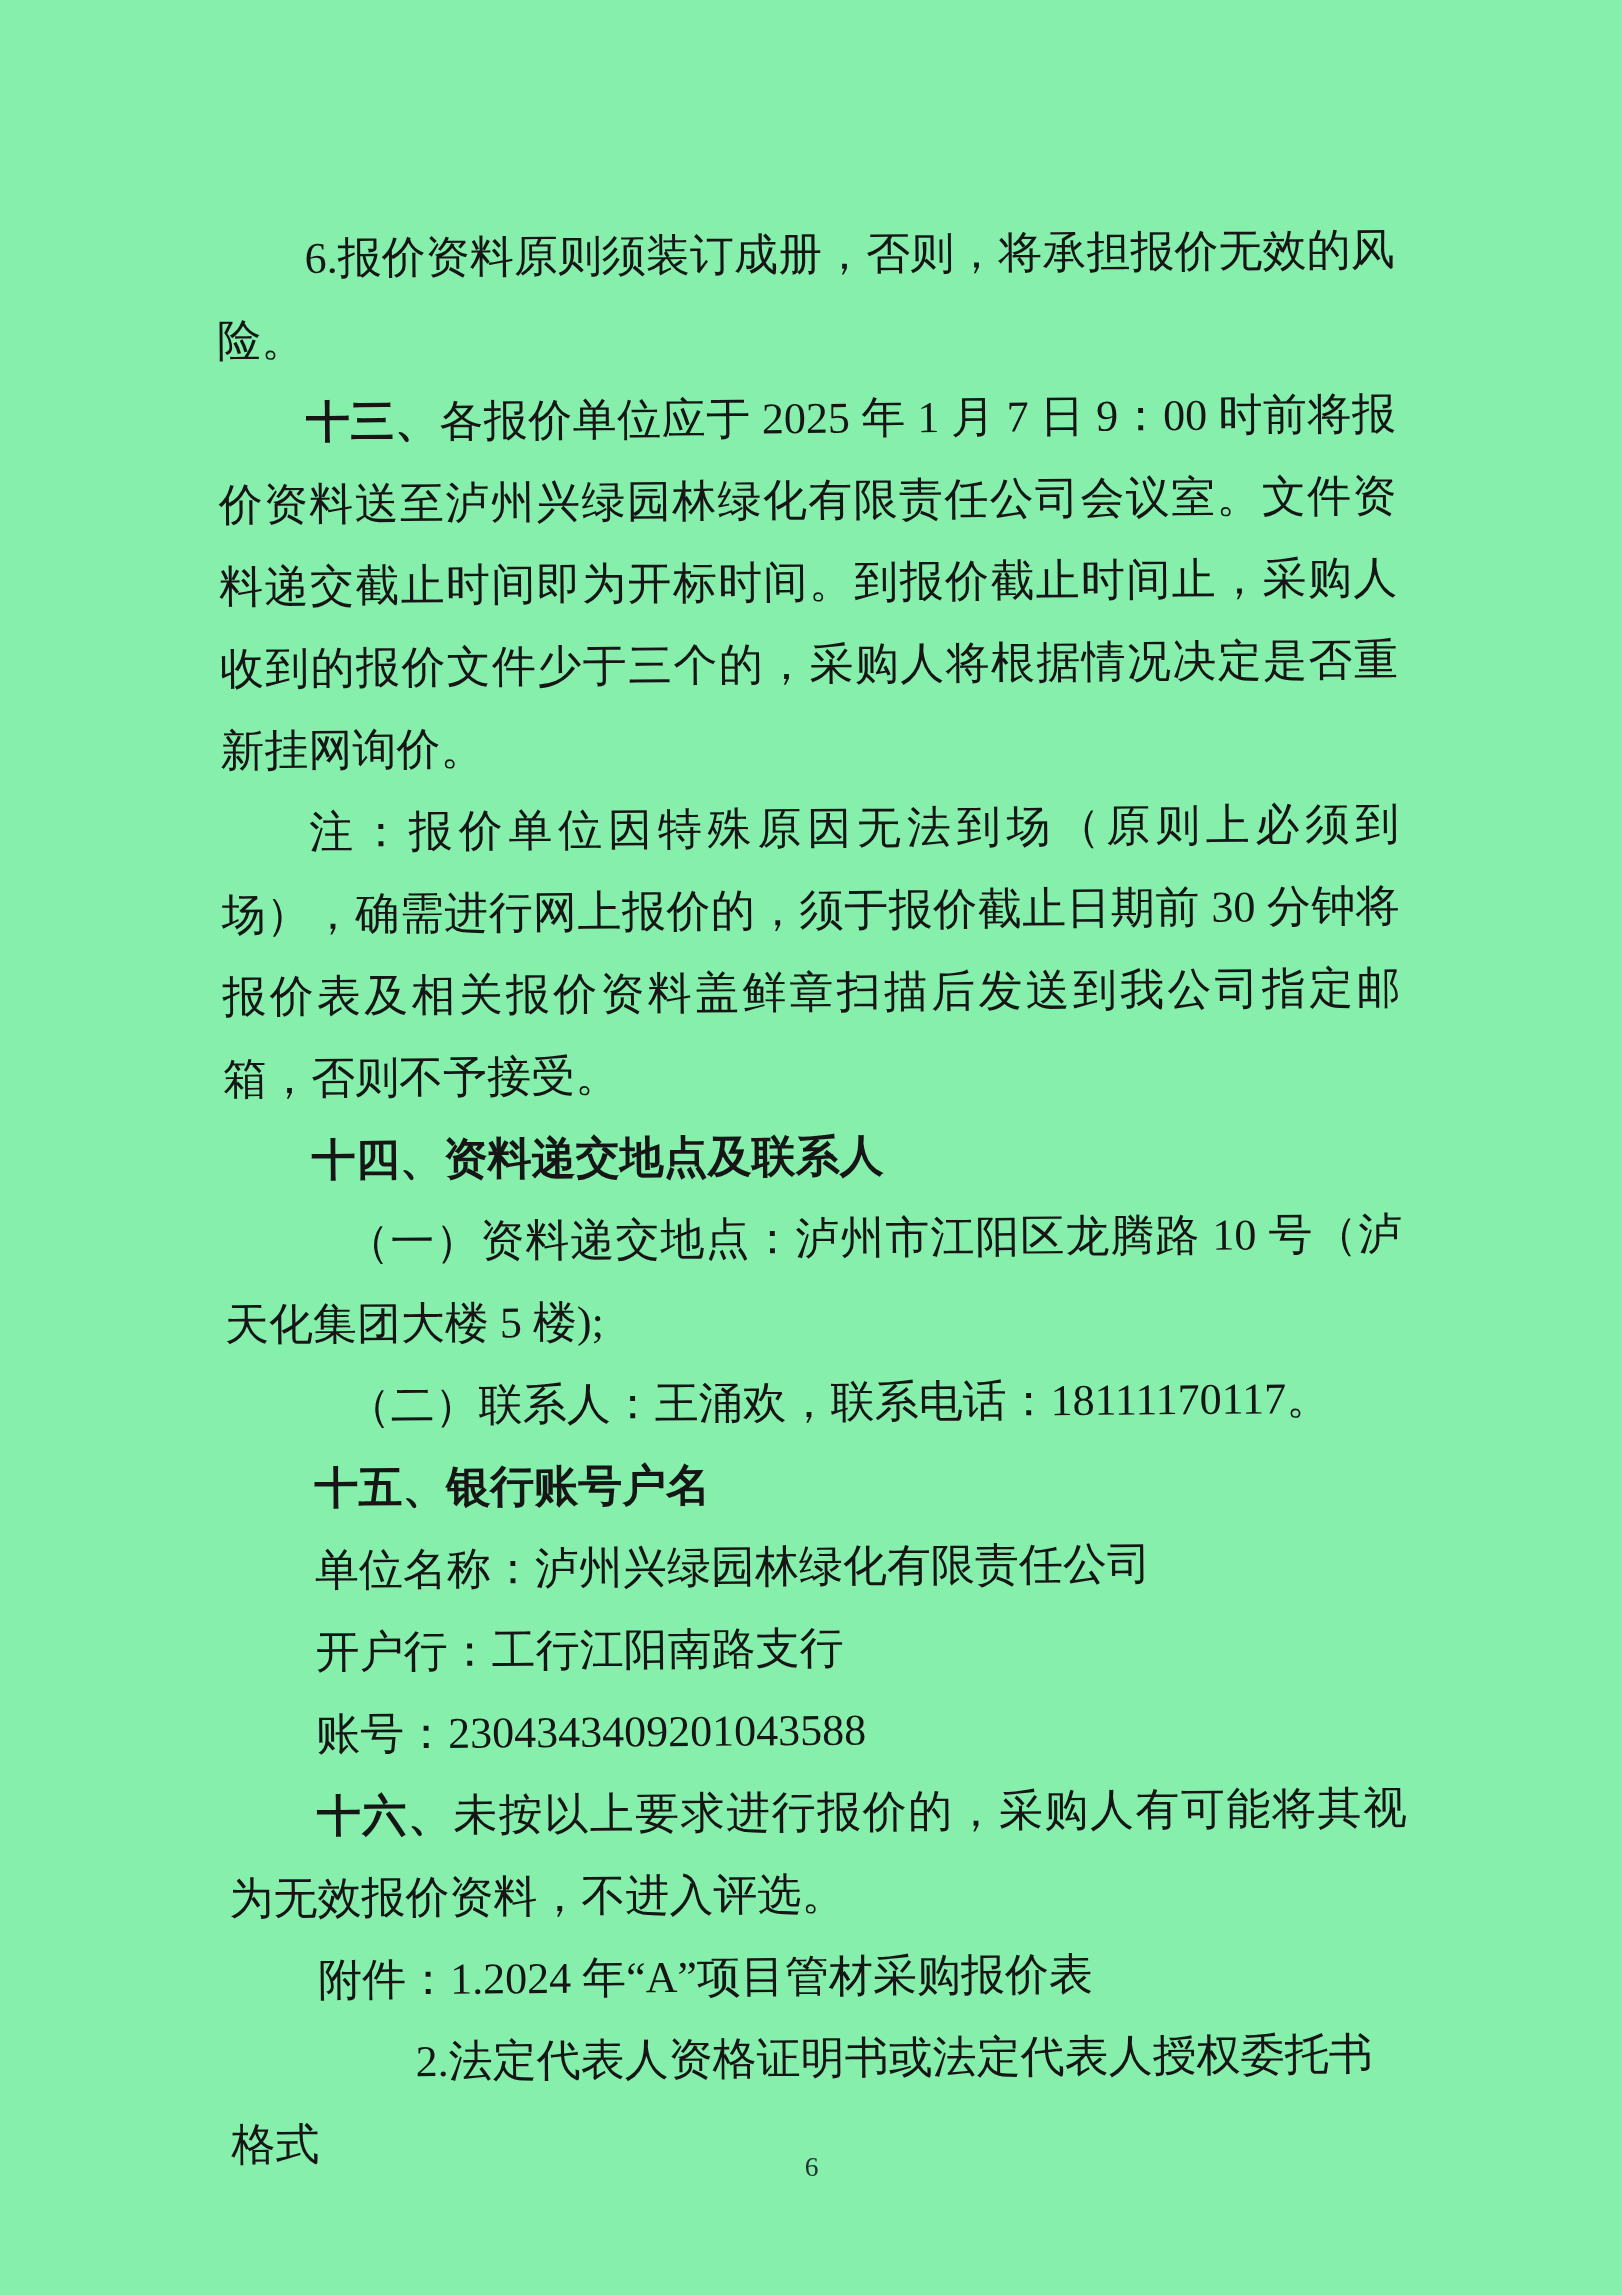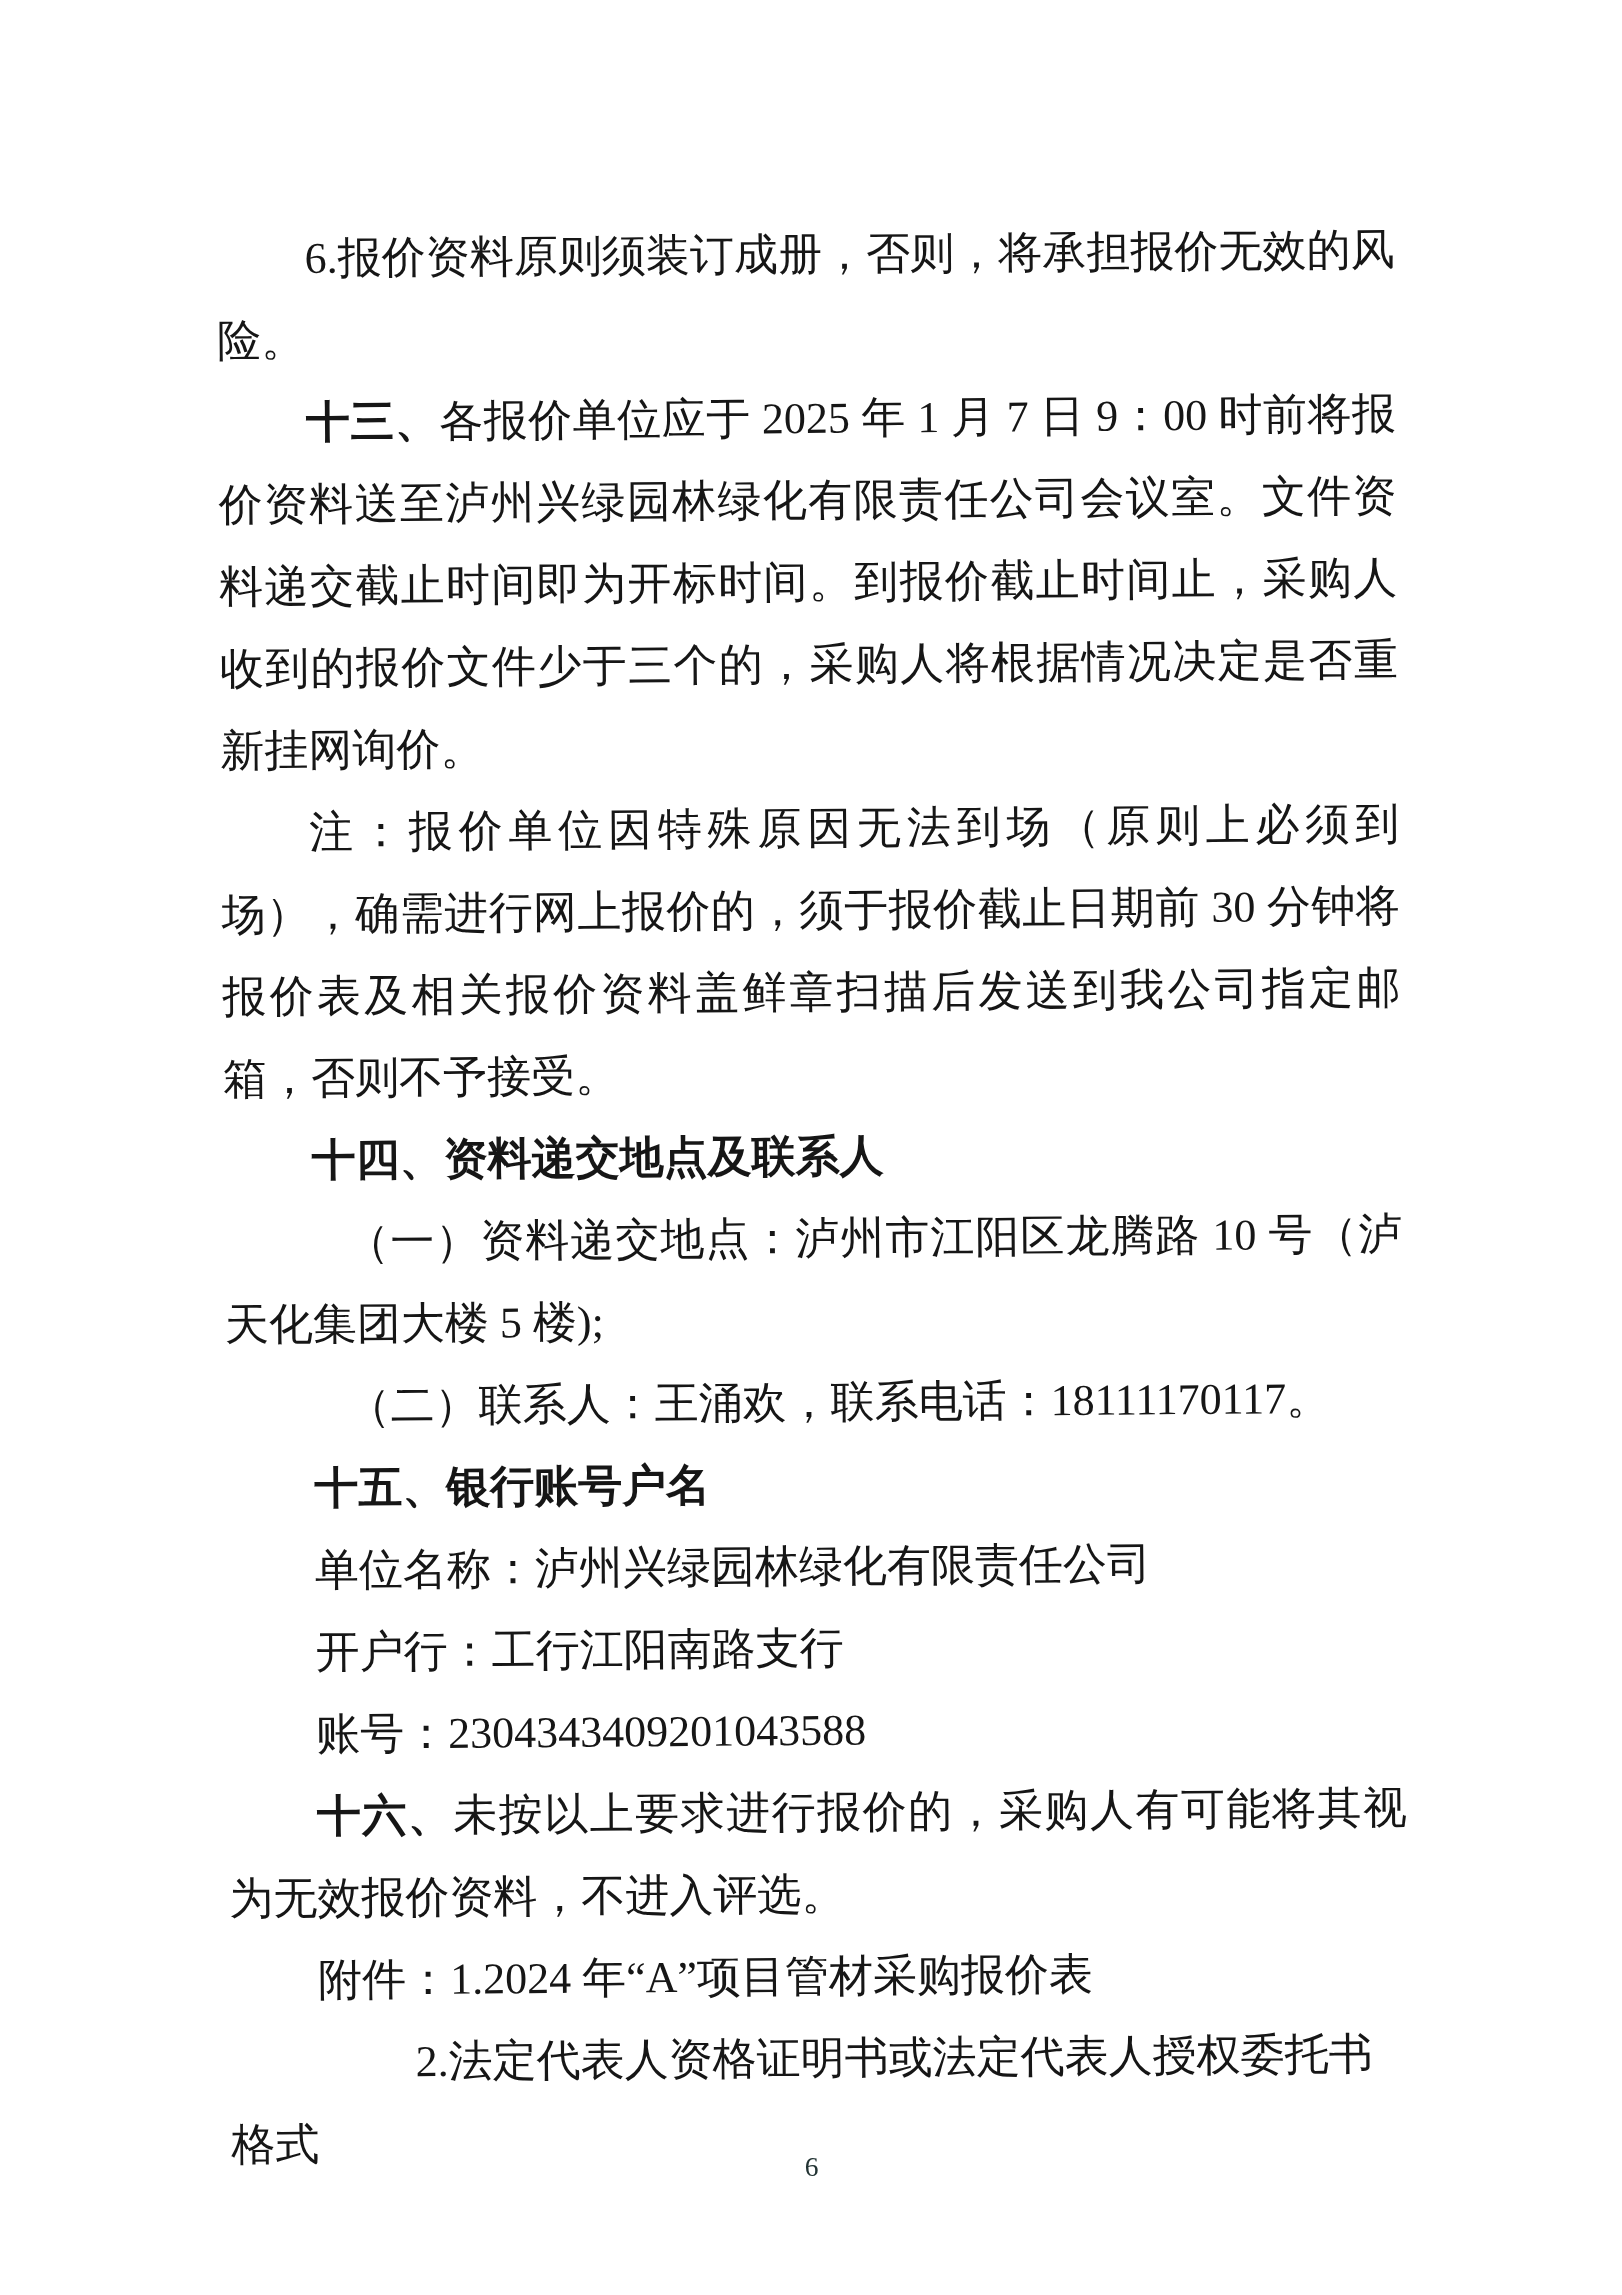--- a/index.html
+++ b/index.html
@@ -4,21 +4,21 @@
 <style>
   html, body {
     margin: 0;
     padding: 0;
     background: #e8e8e8;
   }
   .page {
     position: relative;
     width: 1623px;
     height: 2295px;
-    background: #ffffff;
+    background: #86efac;
     overflow: hidden;
     font-family: "Liberation Serif", "DejaVu Serif", serif;
   }
   .doc-body {
     position: absolute;
     left: 224px;
     top: 214px;
     width: 1178px;
     color: #161616;
     font-size: 44px;

